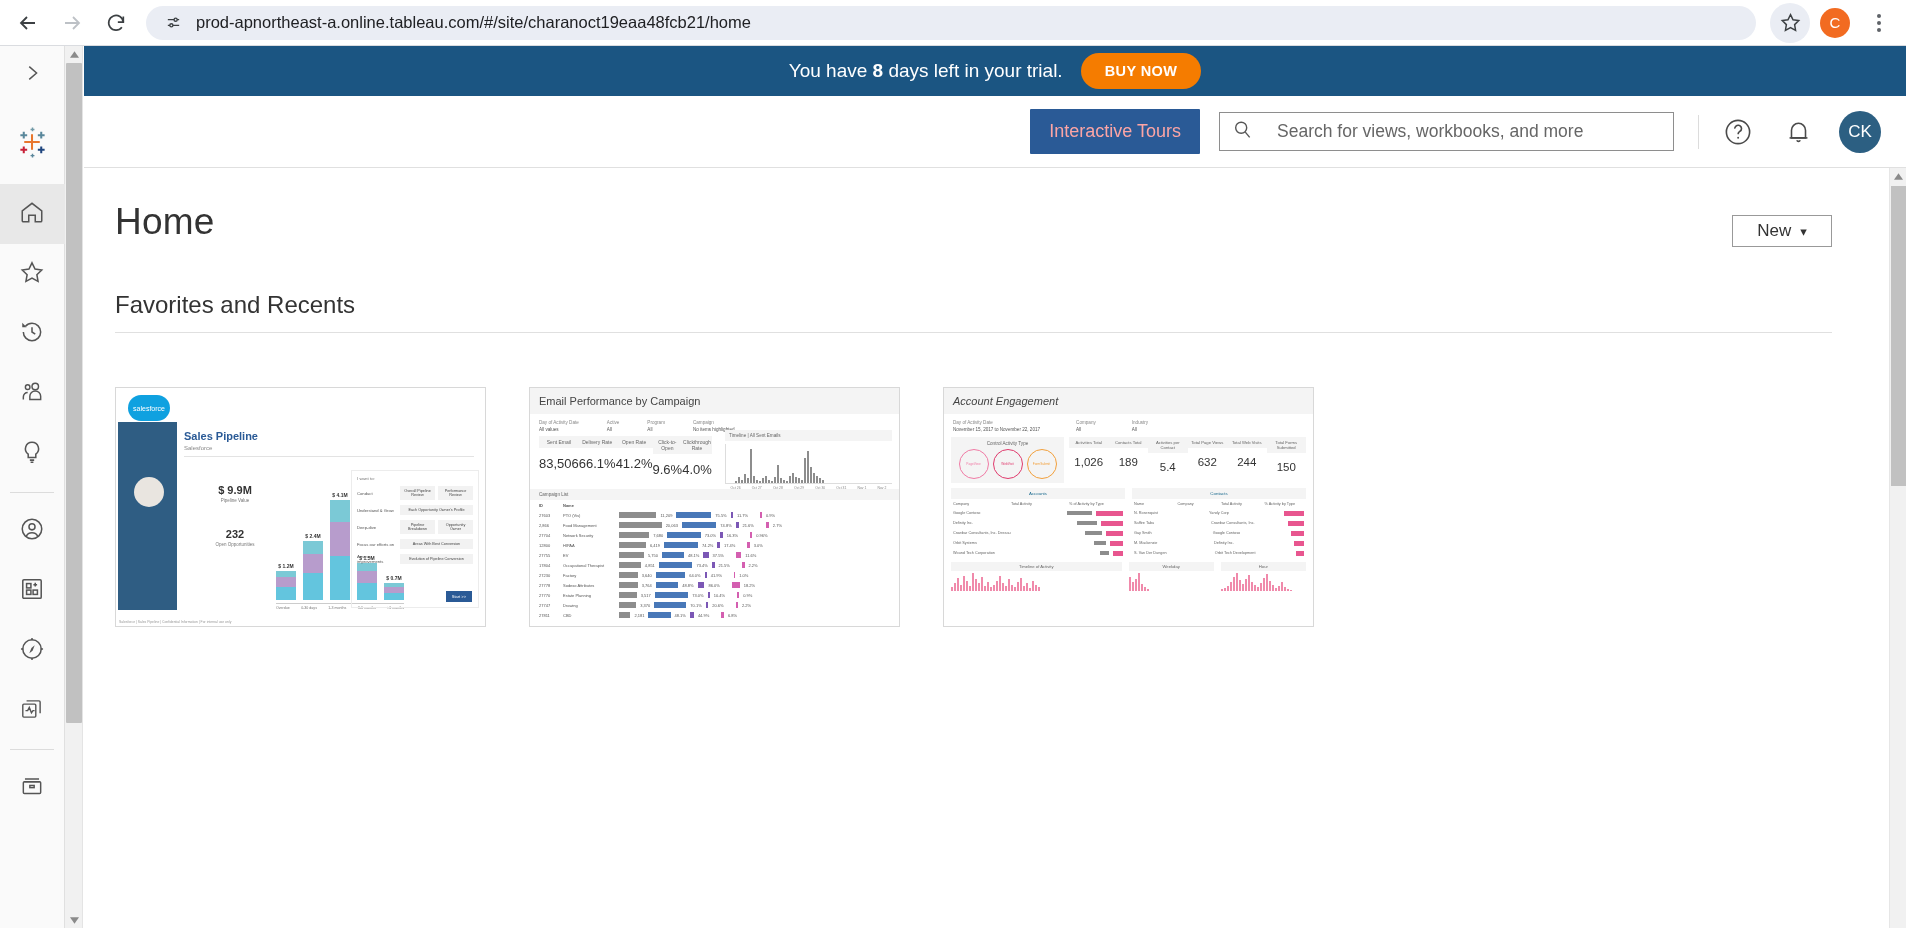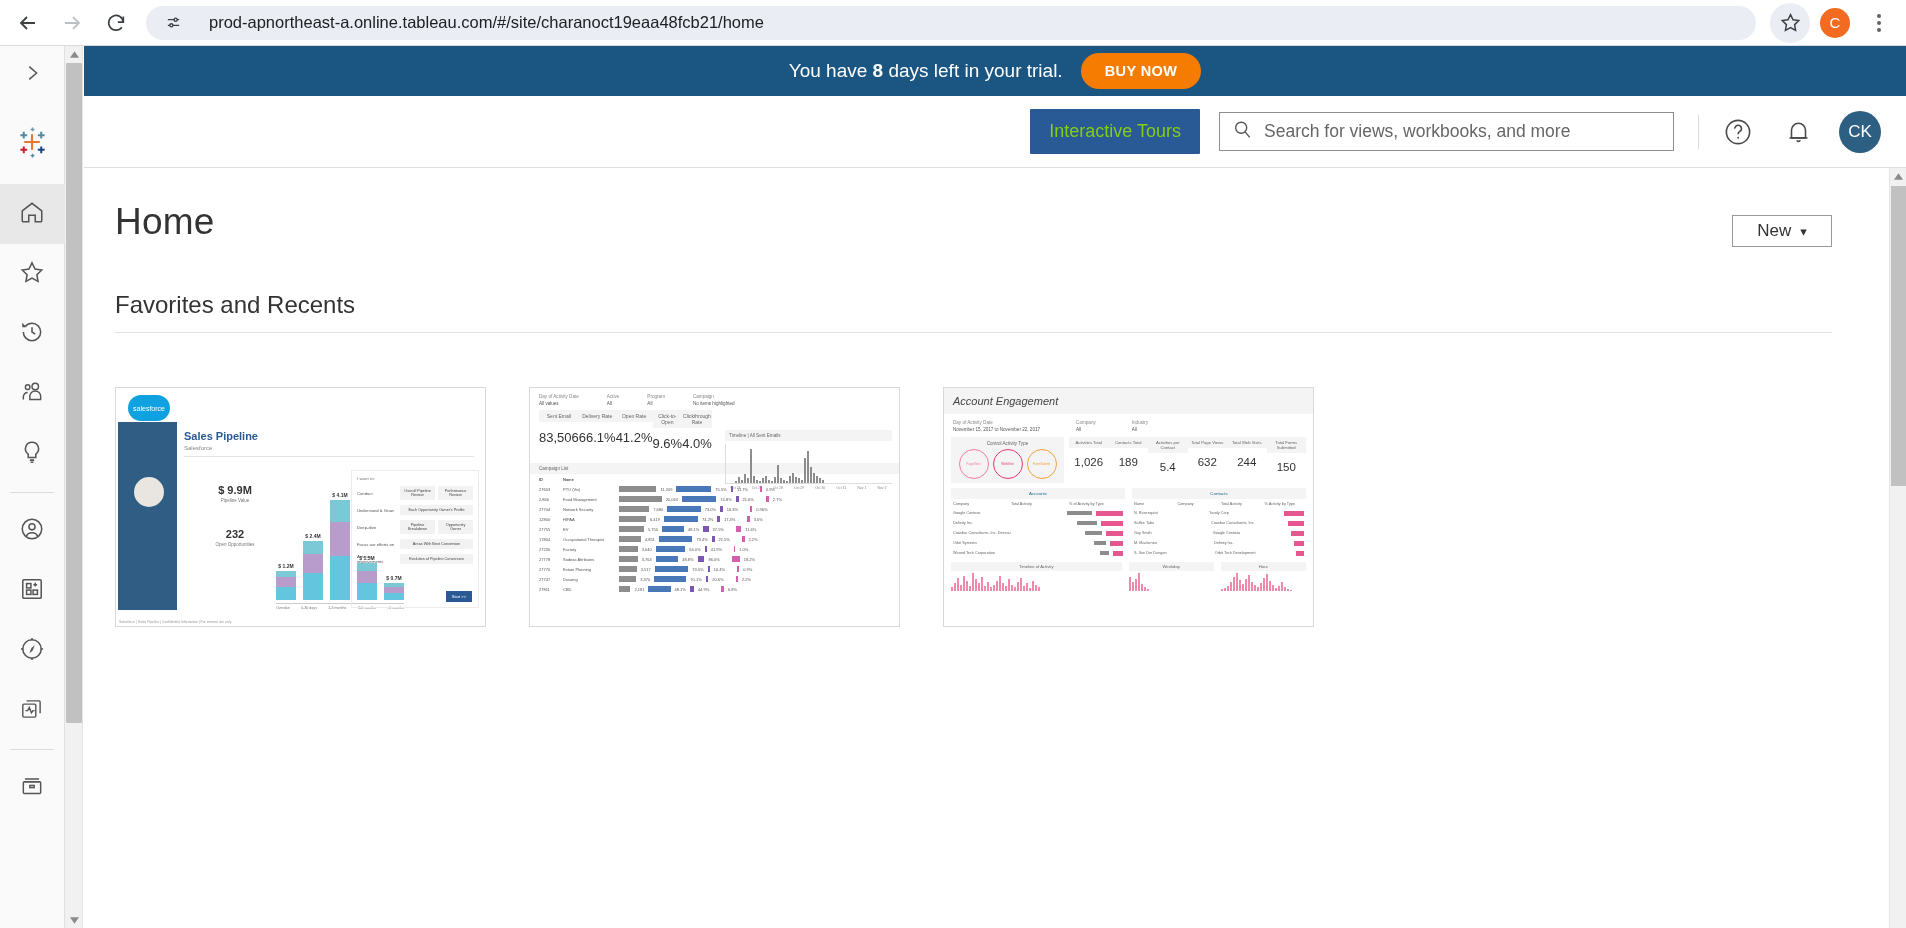--- a/index.html
+++ b/index.html
@@ -23,21 +23,21 @@
   .nav-btn.disabled { color: #bdc1c6; }
   .omnibox {
     flex: 1; height: 34px; margin: 0 14px 0 8px; background: #eaedf4;
     border-radius: 18px; display: flex; align-items: center; padding: 0 14px;
   }
   .omnibox .site-info {
     width: 26px; height: 26px; display: flex; align-items: center;
     justify-content: center; flex: none; color: #3c4043;
   }
   .omnibox .url {
-    font-size: 16.5px; color: #202124; margin-left: 23px;
+    font-size: 16.5px; color: #202124; margin-left: 10px;
     white-space: nowrap; overflow: hidden;
   }
   .chrome-icon {
     width: 40px; height: 40px; display: flex; align-items: center;
     justify-content: center; flex: none; color: #3c4043;
   }
   .chrome-icon.star-wrap { background: #eaedf4; border-radius: 50%; margin-right: 10px; }
   .profile-avatar {
     width: 30px; height: 30px; border-radius: 50%; background: #f26b21;
     color: #fff; font-size: 15px; display: flex; align-items: center;
@@ -90,28 +90,28 @@
     padding: 10px 24px; cursor: pointer;
   }
 
   
   .topnav {
     position: absolute; top: 96px; left: 84px; width: 1822px; height: 72px;
     background: #ffffff; border-bottom: 1px solid #e0e0e0;
     display: flex; align-items: center; justify-content: flex-end;
   }
   .tours-btn {
-    background: #2a5a96; color: #84cc16; font-size: 18px; border: none;
+    background: #2a5a96; color: #fca5a5; font-size: 18px; border: none;
     padding: 12px 19px; cursor: pointer; border-radius: 1px;
   }
   .search-box {
     width: 455px; height: 39px; margin-left: 19px; border: 1px solid #8e8e8e;
     background: #fff; display: flex; align-items: center; padding: 0 12px;
   }
-  .search-box .ph { font-size: 17.5px; color: #666; margin-left: 11px; }
+  .search-box .ph { font-size: 17.5px; color: #666; margin-left: 24px; }
   .nav-sep { width: 1px; height: 34px; background: #dcdcdc; margin: 0 20px 0 24px; }
   .nav-icon { width: 38px; height: 38px; display: flex; align-items: center;
     justify-content: center; color: #4a4a4a; margin-right: 22px; }
   .user-avatar {
     width: 42px; height: 42px; border-radius: 50%; background: #2c5f82; color: #fff;
     font-size: 17px; display: flex; align-items: center; justify-content: center;
     margin-right: 25px;
   }
 
   
@@ -549,20 +549,21 @@
                   </div>
                 </div>
               <div class="sp-start">Start &gt;&gt;</div>
             </div>
           </div>
           <div class="sp-foot">Salesforce | Sales Pipeline | Confidential Information | For internal use only</div>
         </div>
       </div>
 
       <div class="card">
+        <div class="ep-head">Email Performance by Campaign</div>
         <div class="ep-filters" id="ep-filters">
             <div class="f">
               <div class="n">Day of Activity Date</div>
               <div class="v">All values</div>
             </div>
             <div class="f">
               <div class="n">Active</div>
               <div class="v">All</div>
             </div>
             <div class="f">

